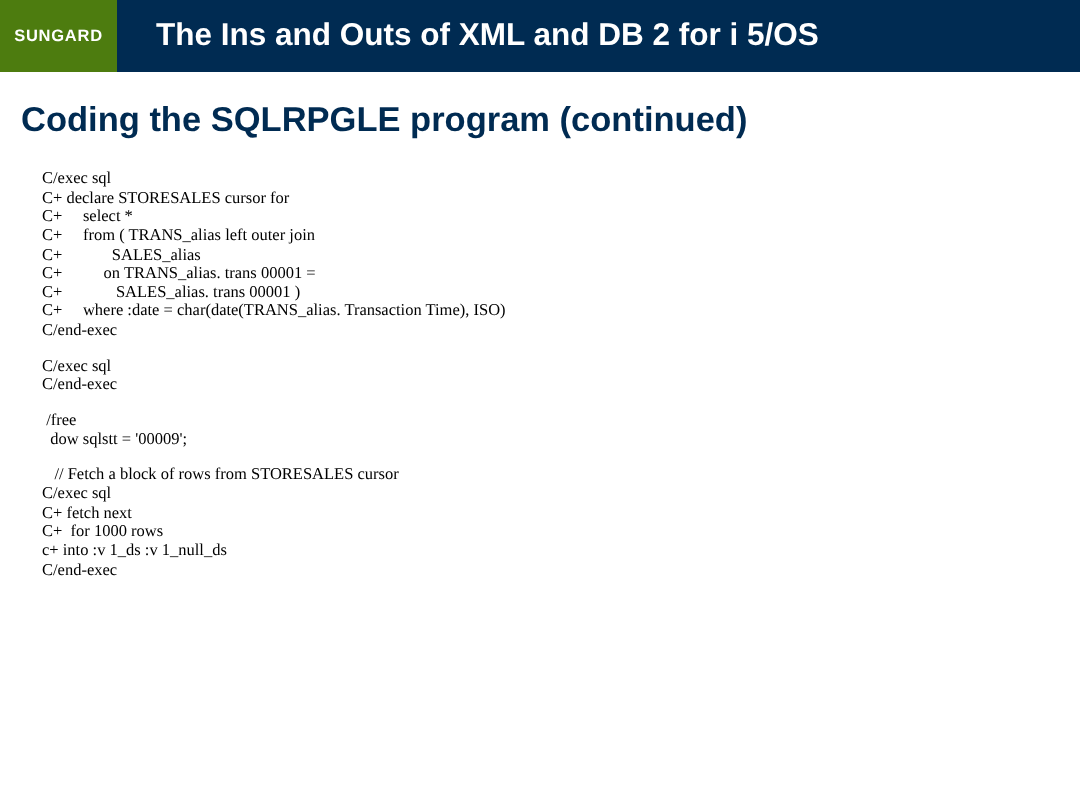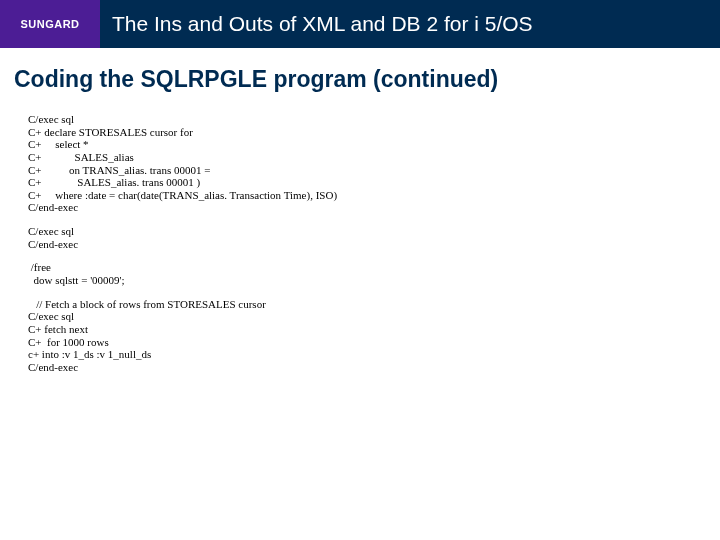--- a/index.html
+++ b/index.html
@@ -9,39 +9,39 @@
     background: #ffffff;
     font-family: Arial, Helvetica, sans-serif;
     overflow: hidden;
   }
   .header {
     display: flex;
     align-items: stretch;
     height: 48px;
   }
   .logo-box {
-    background: #4c1d95;
+    background: #4d7c0f;
     color: #ffffff;
     font-weight: bold;
     font-size: 11px;
     letter-spacing: 0.5px;
     display: flex;
     align-items: center;
     justify-content: center;
-    width: 100px;
+    width: 78px;
     flex-shrink: 0;
   }
   .title-box {
     background: #002b52;
     color: #ffffff;
-    font-weight: normal;
+    font-weight: bold;
     font-size: 21px;
     display: flex;
     align-items: center;
-    padding-left: 12px;
+    padding-left: 26px;
     flex: 1;
   }
   .content {
     padding: 18px 14px 0 14px;
   }
   .subtitle {
     color: #002b52;
     font-weight: bold;
     font-size: 23px;
     margin-bottom: 20px;
@@ -69,20 +69,21 @@
 </div>
 
 <div class="content">
   <div class="subtitle">Coding the SQLRPGLE program (continued)</div>
 
   <div class="code-area">
     <div class="code-block">
       <div class="code-line">C/exec sql</div>
       <div class="code-line">C+ declare STORESALES cursor for</div>
       <div class="code-line">C+     select *</div>
+      <div class="code-line">C+     from ( TRANS_alias left outer join</div>
       <div class="code-line">C+            SALES_alias</div>
       <div class="code-line">C+          on TRANS_alias. trans 00001 =</div>
       <div class="code-line">C+             SALES_alias. trans 00001 )</div>
       <div class="code-line">C+     where :date = char(date(TRANS_alias. Transaction Time), ISO)</div>
       <div class="code-line">C/end-exec</div>
     </div>
 
     <div class="code-block">
       <div class="code-line">C/exec sql</div>
       <div class="code-line">C/end-exec</div>

